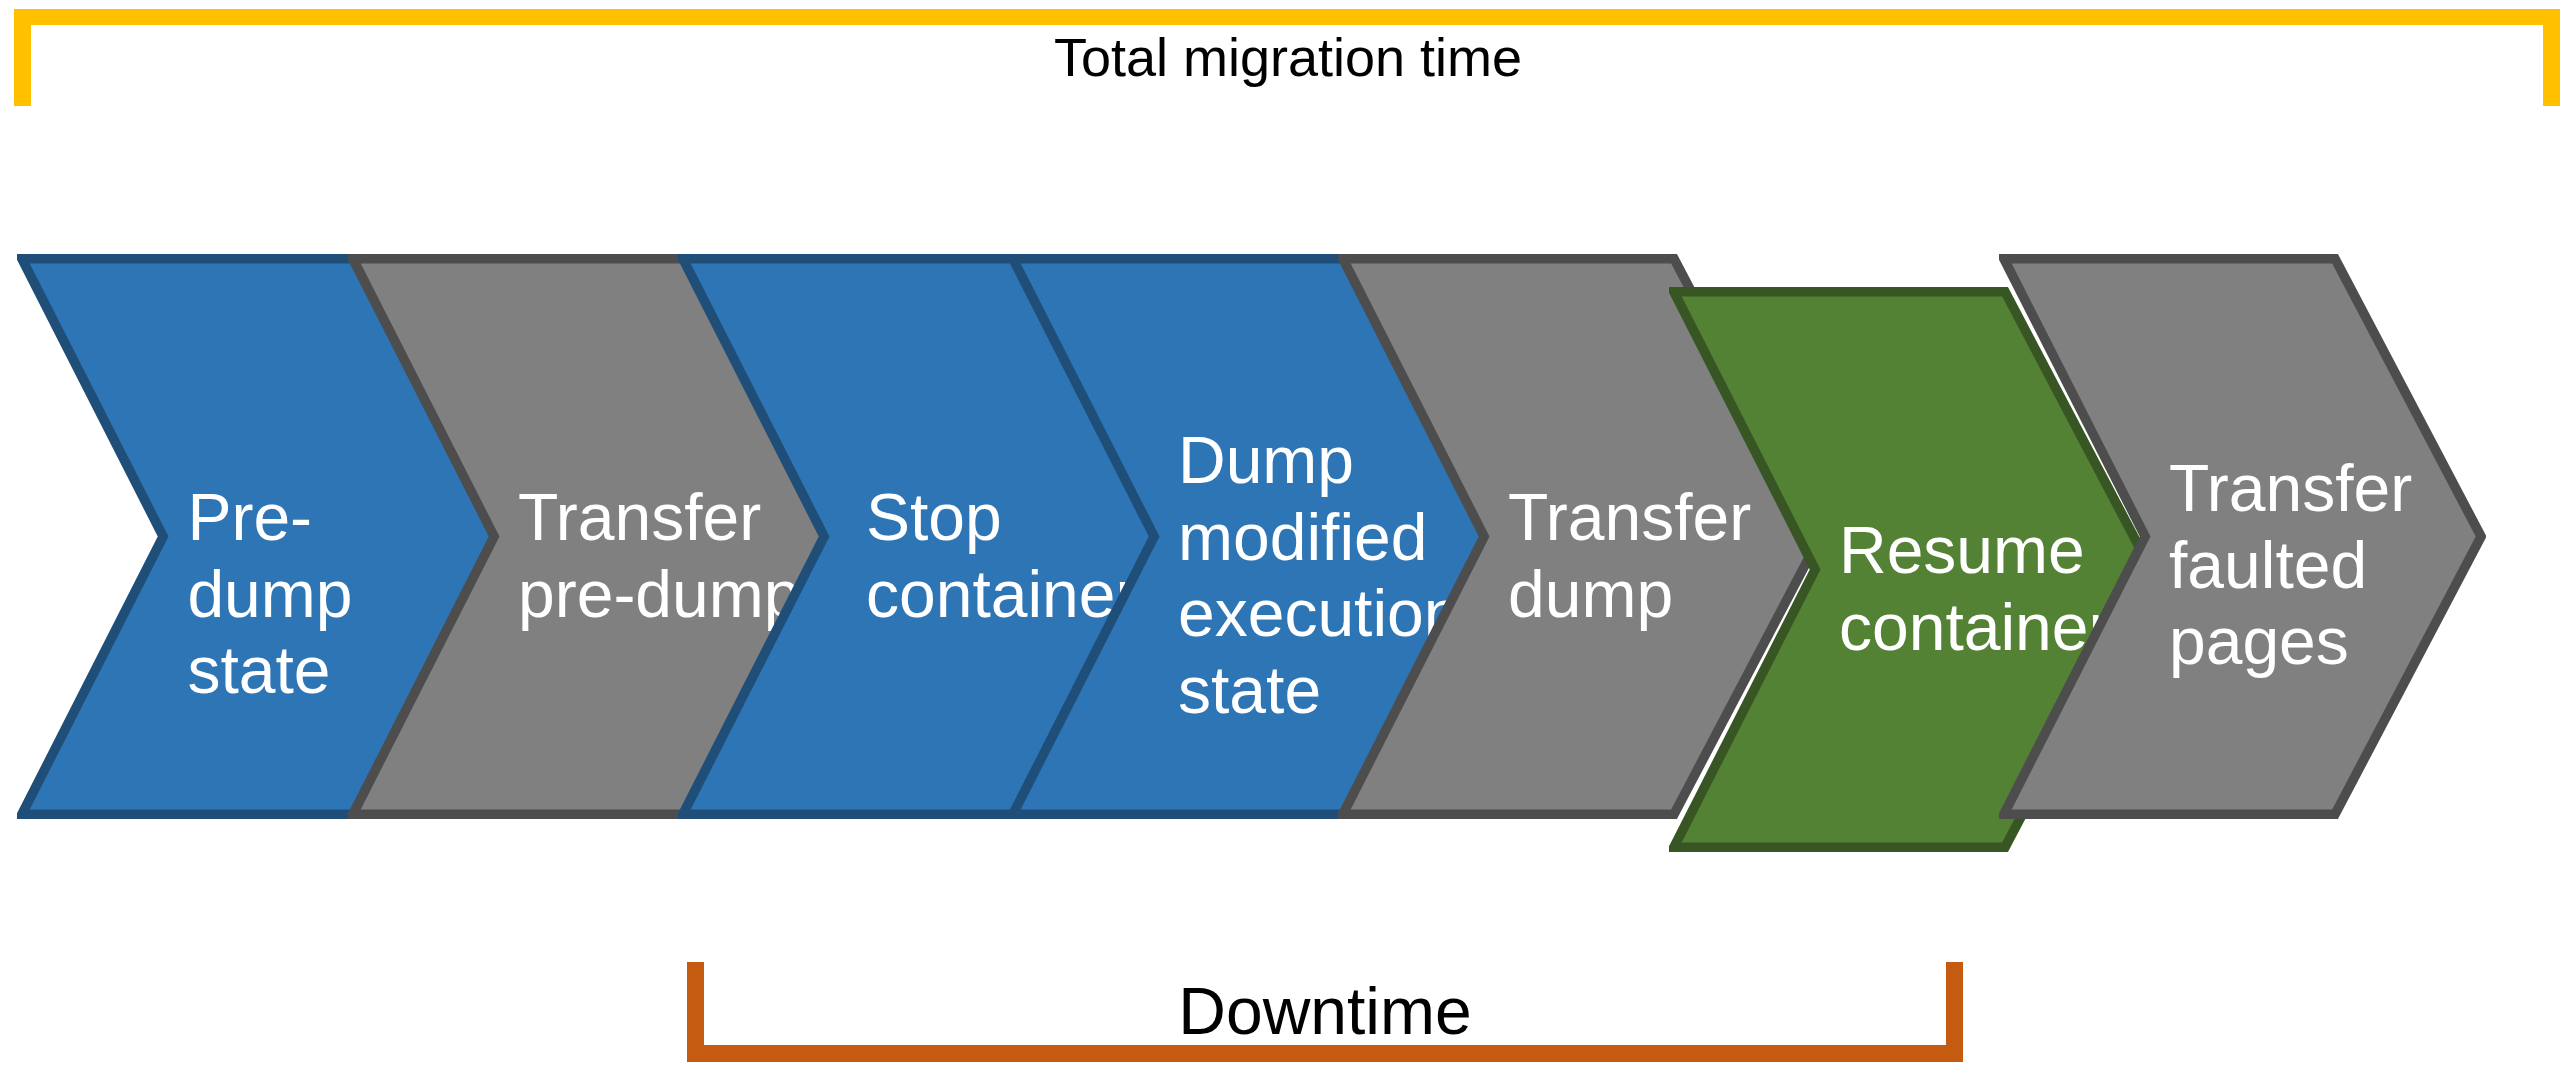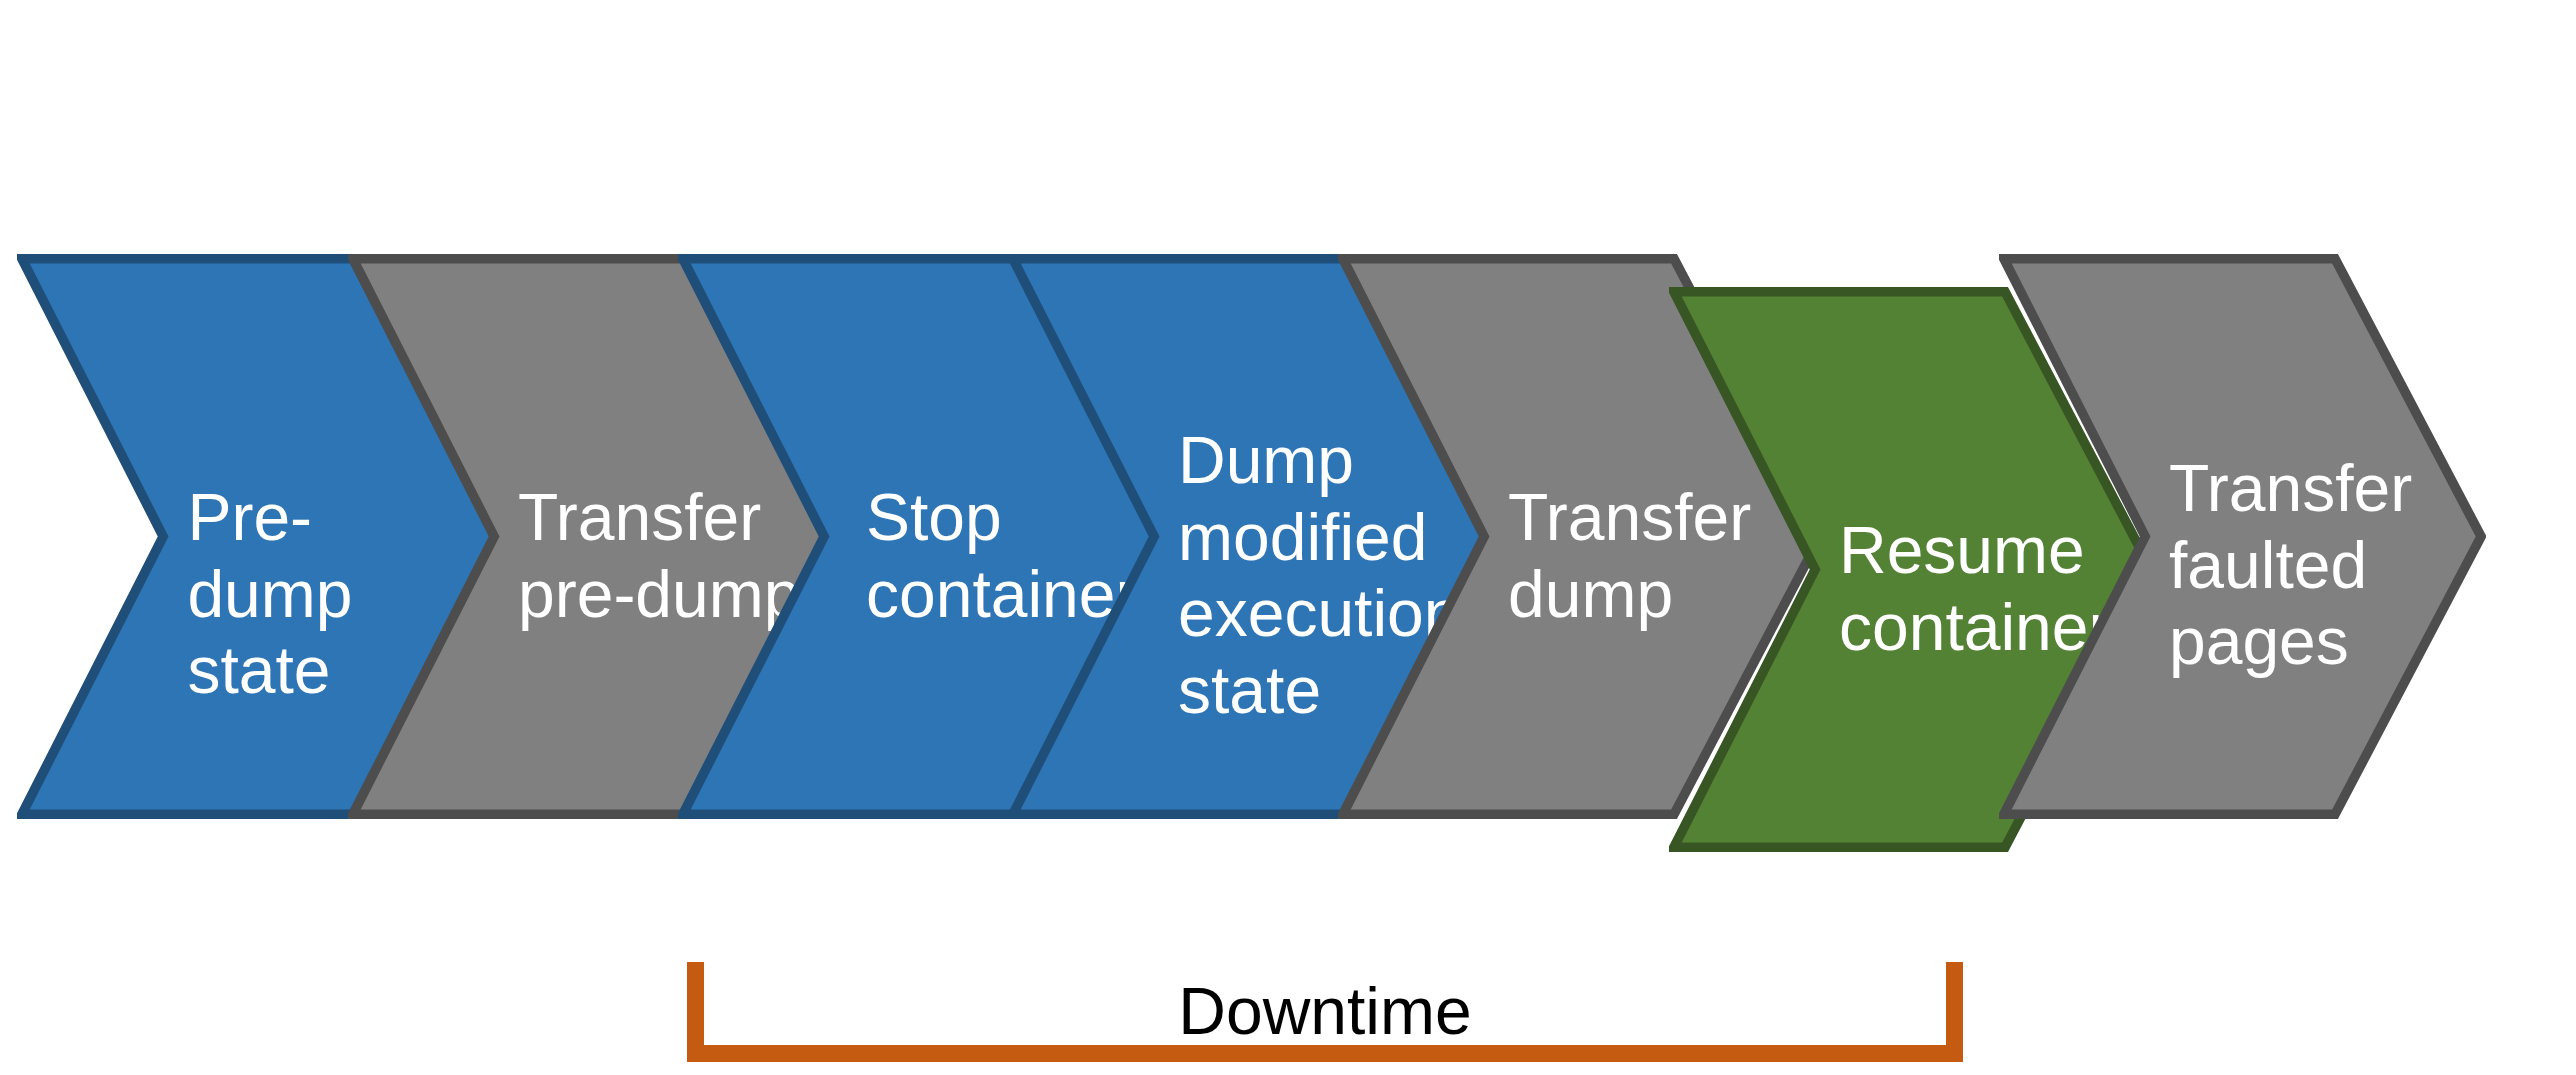--- a/index.html
+++ b/index.html
@@ -55,20 +55,26 @@
   :root{
     --yellow:#FFC000;
     --orange:#C55A11;
   }
 </style>
 </head>
 <body>
 
 <div id="stage">
 
+  <div id="top-bracket" class="bracket">
+    <div class="bar"></div>
+    <div class="tick tick-l"></div>
+    <div class="tick tick-r"></div>
+    <div class="blabel">Total migration time</div>
+  </div>
 
   <div id="chevron-row">
       <div class="chev" style="left: 17.4px; width: 487px;">
         <svg width="487" height="565" viewBox="0 0 560 650">
           <polygon points="5.5,5.5 386.5,5.5 554.5,325.0 386.5,644.5 5.5,644.5 168.0,325.0" fill="#2E75B6" stroke="#1F4E79" stroke-width="11" stroke-linejoin="miter"></polygon>
         </svg>
         <div class="chev-label" style="left: 170px; top: 225px; width: 289px;">Pre-dump
 state</div>
       </div>
       <div class="chev" style="left: 348px; width: 487px;">

